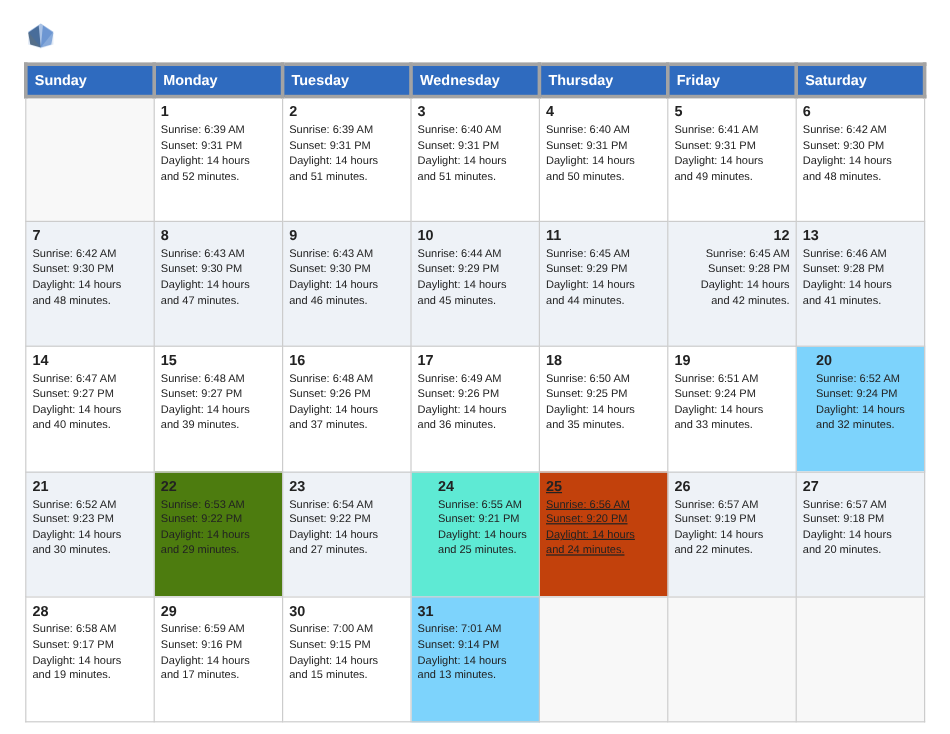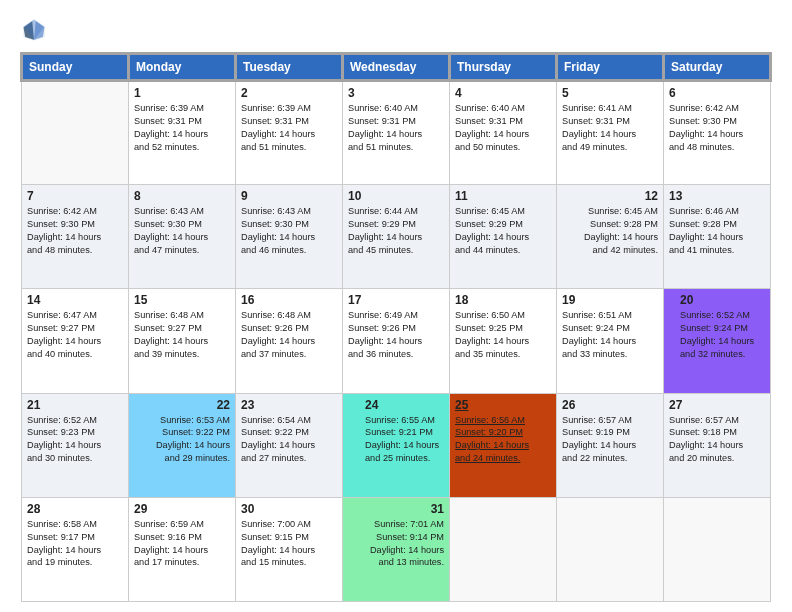--- a/index.html
+++ b/index.html
@@ -202,31 +202,31 @@
             <div class="day-info">Sunrise: 6:49 AM<br>Sunset: 9:26 PM<br>Daylight: 14 hours<br>and 36 minutes.</div>
           </td>
           <td style="background: rgb(255, 255, 255);">
             <span class="day-number">18</span>
             <div class="day-info">Sunrise: 6:50 AM<br>Sunset: 9:25 PM<br>Daylight: 14 hours<br>and 35 minutes.</div>
           </td>
           <td style="background: rgb(255, 255, 255);">
             <span class="day-number">19</span>
             <div class="day-info">Sunrise: 6:51 AM<br>Sunset: 9:24 PM<br>Daylight: 14 hours<br>and 33 minutes.</div>
           </td>
-          <td style="background: #8b5cf6; padding-left: 16px;">
+          <td style="background: #7dd3fc; padding-left: 16px;">
             <span class="day-number">20</span>
             <div class="day-info">Sunrise: 6:52 AM<br>Sunset: 9:24 PM<br>Daylight: 14 hours<br>and 32 minutes.</div>
           </td>
         </tr>
         <tr style="background: rgb(238, 242, 247); margin-top: 12px;">
           <td style="background: rgb(238, 242, 247);">
             <span class="day-number">21</span>
             <div class="day-info">Sunrise: 6:52 AM<br>Sunset: 9:23 PM<br>Daylight: 14 hours<br>and 30 minutes.</div>
           </td>
-          <td style="background: #7dd3fc; text-align: right;">
+          <td style="background: #4d7c0f;">
             <span class="day-number">22</span>
             <div class="day-info">Sunrise: 6:53 AM<br>Sunset: 9:22 PM<br>Daylight: 14 hours<br>and 29 minutes.</div>
           </td>
           <td style="background: rgb(238, 242, 247);">
             <span class="day-number">23</span>
             <div class="day-info">Sunrise: 6:54 AM<br>Sunset: 9:22 PM<br>Daylight: 14 hours<br>and 27 minutes.</div>
           </td>
           <td style="background: #5eead4; padding-left: 22px;">
             <span class="day-number">24</span>
             <div class="day-info">Sunrise: 6:55 AM<br>Sunset: 9:21 PM<br>Daylight: 14 hours<br>and 25 minutes.</div>
@@ -250,21 +250,21 @@
             <div class="day-info">Sunrise: 6:58 AM<br>Sunset: 9:17 PM<br>Daylight: 14 hours<br>and 19 minutes.</div>
           </td>
           <td style="background: rgb(255, 255, 255); margin-top: 29px;">
             <span class="day-number">29</span>
             <div class="day-info">Sunrise: 6:59 AM<br>Sunset: 9:16 PM<br>Daylight: 14 hours<br>and 17 minutes.</div>
           </td>
           <td style="background: rgb(255, 255, 255);">
             <span class="day-number">30</span>
             <div class="day-info">Sunrise: 7:00 AM<br>Sunset: 9:15 PM<br>Daylight: 14 hours<br>and 15 minutes.</div>
           </td>
-          <td style="background: #86efac; text-align: right;">
+          <td style="background: #7dd3fc;">
             <span class="day-number">31</span>
             <div class="day-info">Sunrise: 7:01 AM<br>Sunset: 9:14 PM<br>Daylight: 14 hours<br>and 13 minutes.</div>
           </td>
           <td class="empty" style="background: rgb(248, 248, 248);"></td>
           <td class="empty" style="background: rgb(248, 248, 248);"></td>
           <td class="empty" style="background: rgb(248, 248, 248);"></td>
         </tr>
       </tbody>
   </table>
 </div>

